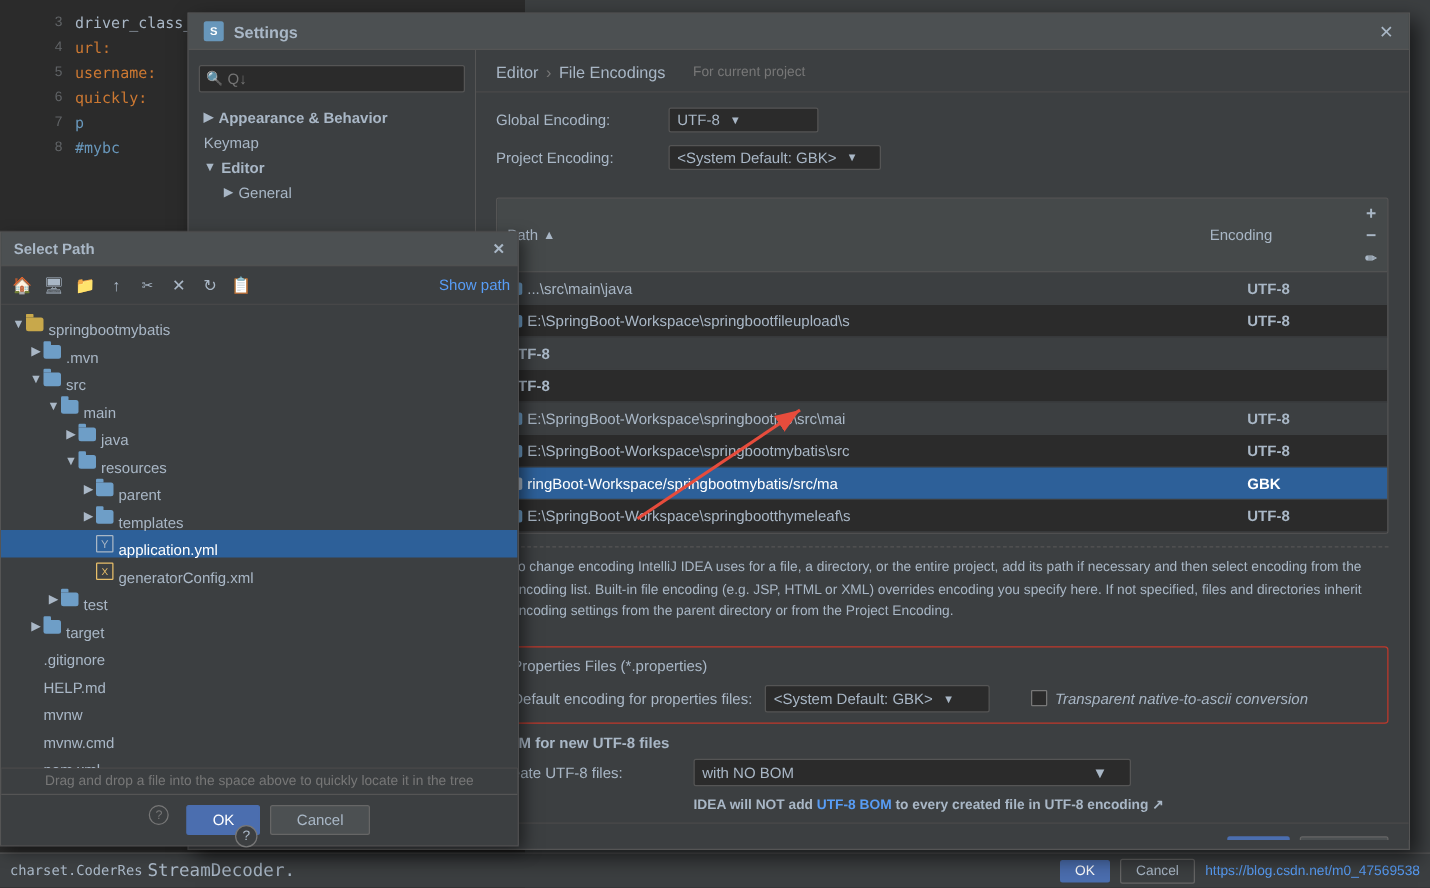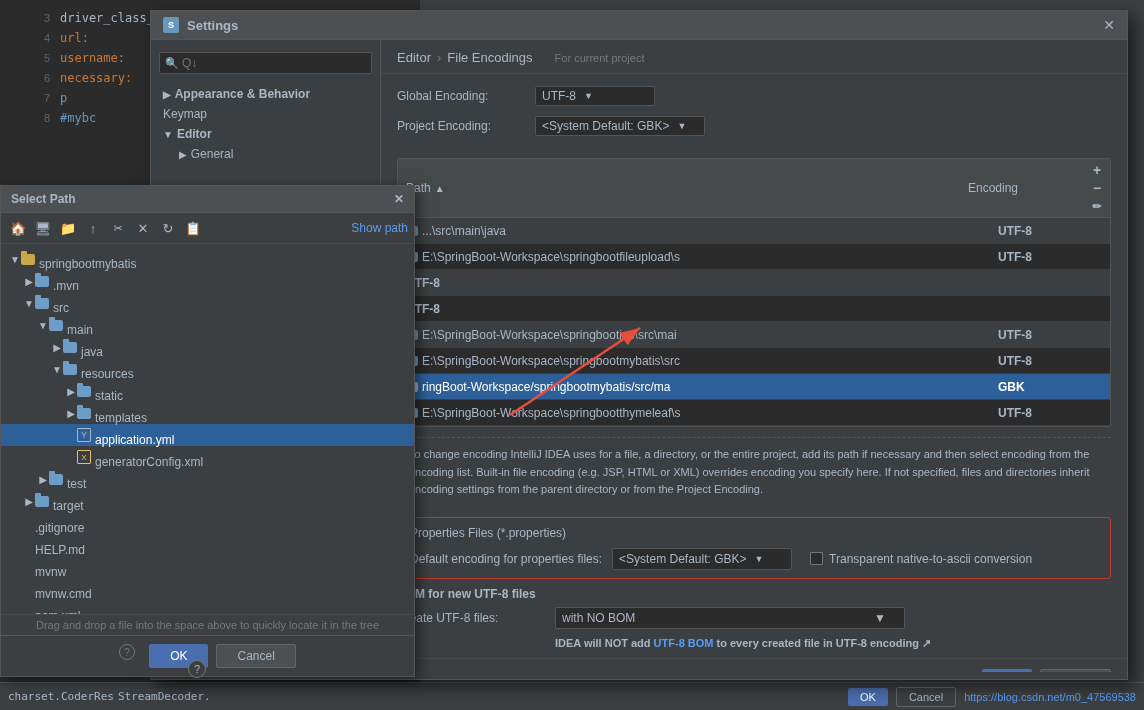--- a/index.html
+++ b/index.html
@@ -492,21 +492,22 @@
       padding: 3px 18px 3px 6px;
       color: #a9b7c6;
       font-size: 12px;
       min-width: 180px;
       cursor: pointer;
     }
     .checkbox-row {
       display: flex;
       align-items: flex-start;
       gap: 6px;
-      margin-left: 8px;
+      margin-left: 23px;
+      font-style: italic;
     }
     .checkbox {
       width: 13px;
       height: 13px;
       border: 1px solid #777;
       border-radius: 1px;
       background: #2b2b2b;
     }
     .checkbox-label { font-size: 12px; color: #a9b7c6; }
 
@@ -572,21 +573,21 @@
   <div class="line">
       <span class="line-num">4</span>
       <span class="line-code"><span class="highlight">url:</span></span>
     </div>
   <div class="line">
       <span class="line-num">5</span>
       <span class="line-code"><span class="highlight">username:</span></span>
     </div>
   <div class="line">
       <span class="line-num">6</span>
-      <span class="line-code"><span class="highlight">necessary:</span></span>
+      <span class="line-code"><span class="highlight">quickly:</span></span>
     </div>
   <div class="line">
       <span class="line-num">7</span>
       <span class="line-code"><span class="blue">p</span></span>
     </div>
   <div class="line">
       <span class="line-num">8</span>
       <span class="line-code"><span style="color:#6897bb">#mybc</span></span>
     </div>
 </div>
@@ -819,21 +820,21 @@
 
     <div class="tree-item" style="padding-left:50px">
       <span class="tree-arrow">▼</span>
       <span class="folder-icon"></span>
       <span class="item-label">resources</span>
     </div>
 
     <div class="tree-item" style="padding-left:64px">
       <span class="tree-arrow">▶</span>
       <span class="folder-icon"></span>
-      <span class="item-label">static</span>
+      <span class="item-label">parent</span>
     </div>
 
     <div class="tree-item" style="padding-left:64px">
       <span class="tree-arrow">▶</span>
       <span class="folder-icon"></span>
       <span class="item-label">templates</span>
     </div>
 
     <div class="tree-item selected" style="padding-left:64px">
       <span class="tree-arrow" style="visibility:hidden">▶</span>
@@ -901,21 +902,21 @@
   <defs>
     <marker id="arrowhead" markerWidth="8" markerHeight="6" refX="8" refY="3" orient="auto">
       <polygon points="0 0, 8 3, 0 6" fill="#e74c3c"></polygon>
     </marker>
   </defs>
   <line x1="510" y1="415" x2="640" y2="328" stroke="#e74c3c" stroke-width="2.5" marker-end="url(#arrowhead)"></line>
 </svg>
 
 <div class="bottom-bar">
   <span style="font-family:monospace;font-size:11px;">charset.CoderRes</span>
-  <span style="font-family:monospace;font-size:11px; margin-left:4px;">StreamDecoder.</span>
+  <span style="font-family:monospace;font-size:14px; margin-left:4px;">StreamDecoder.</span>
   <div style="margin-left:auto; display:flex; align-items:center; gap:8px;">
     <div style="background:#4b6eaf; padding:3px 12px; border-radius:2px; cursor:pointer; font-size:11px; color:white;">OK</div>
     <div style="background:#3c3f41; border:1px solid #666; padding:3px 12px; border-radius:2px; cursor:pointer; font-size:11px; color:#a9b7c6;">Cancel</div>
     <span style="color:#589df6; font-size:11px;">https://blog.csdn.net/m0_47569538</span>
   </div>
 </div>
 
 <div style="position:absolute; bottom:32px; left:188px; z-index:30;">
   <div style="width:18px; height:18px; border-radius:50%; border:1px solid #777; display:flex; align-items:center; justify-content:center; font-size:11px; color:#a9b7c6; background:#3c3f41; cursor:pointer;">?</div>
 </div>

